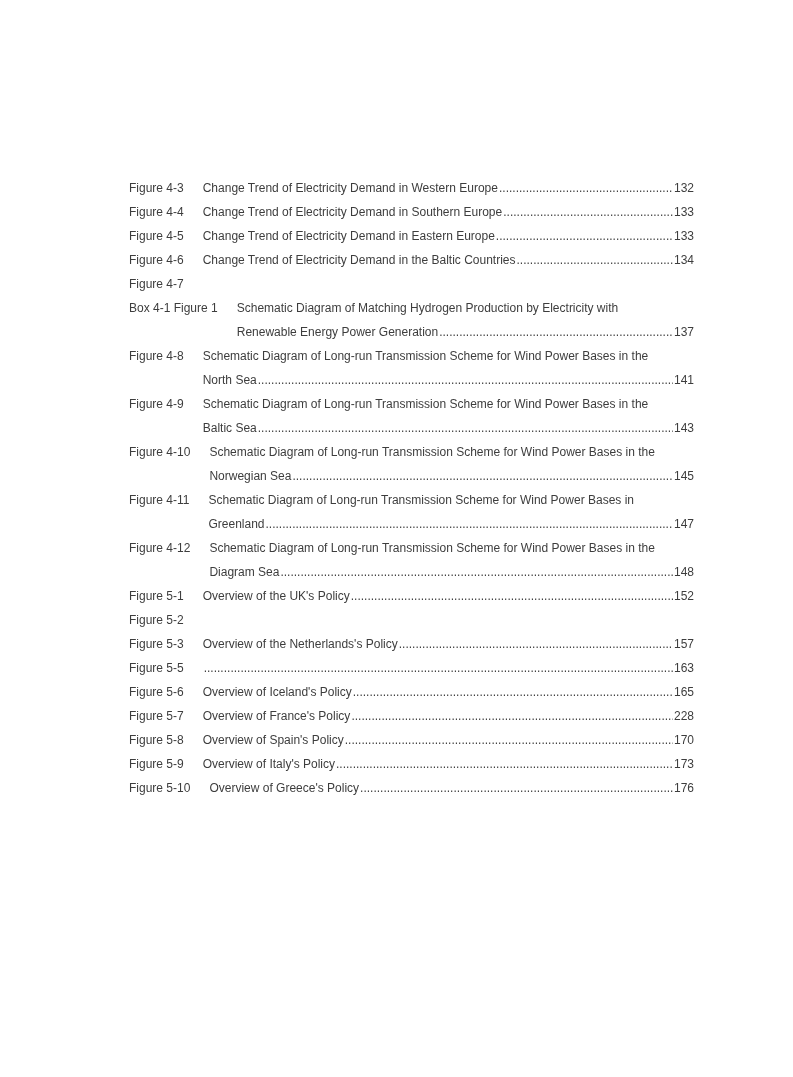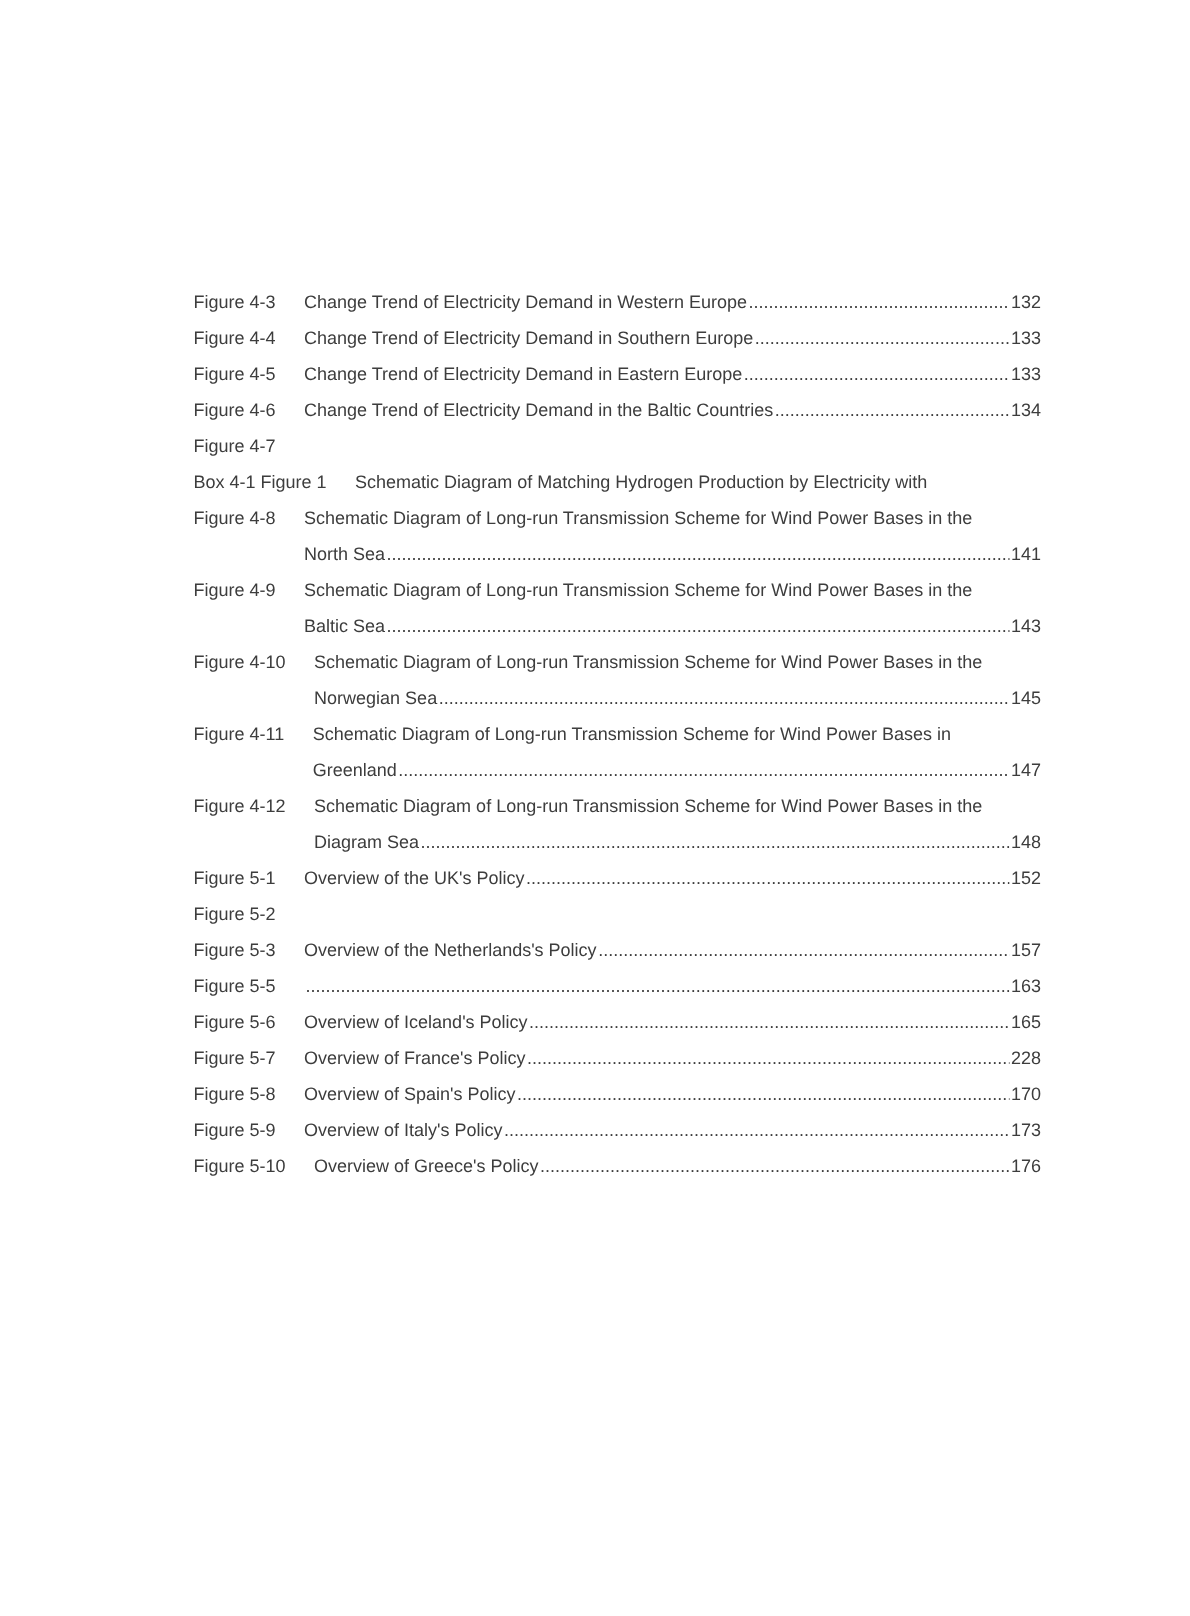--- a/index.html
+++ b/index.html
@@ -9,21 +9,21 @@
     width: 793px;
     height: 1077px;
     background: #ffffff;
     font-family: "Liberation Sans", "DejaVu Sans", sans-serif;
     color: #3d3d3d;
     overflow: hidden;
   }
   .toc {
     position: absolute;
     left: 129px;
-    top: 189px;
+    top: 176px;
     width: 565px;
     font-size: 12px;
     line-height: 24px;
   }
   .entry { display: flex; align-items: flex-start; }
   .entry .label { white-space: nowrap; margin-right: 19px; flex: none; }
   .entry .content { flex: 1; min-width: 0; }
   .line { display: block; }
   .line.last { display: flex; align-items: baseline; }
   .ttl { white-space: nowrap; flex: none; }
@@ -97,20 +97,25 @@
   </div>
 
   <div class="entry">
     <span class="label">Figure 4-7</span>
   </div>
 
   <div class="entry">
     <span class="label">Box 4-1 Figure 1</span>
     <span class="content">
           <span class="line"><span class="ttl">Schematic Diagram of Matching Hydrogen Production by Electricity with</span></span>
+          <span class="line last">
+            <span class="ttl">Renewable Energy Power Generation</span>
+            <span class="dots"></span>
+            <span class="pg">137</span>
+          </span>
         </span>
   </div>
 
   <div class="entry">
     <span class="label">Figure 4-8</span>
     <span class="content">
           <span class="line"><span class="ttl">Schematic Diagram of Long-run Transmission Scheme for Wind Power Bases in the</span></span>
           <span class="line last">
             <span class="ttl">North Sea</span>
             <span class="dots"></span>

